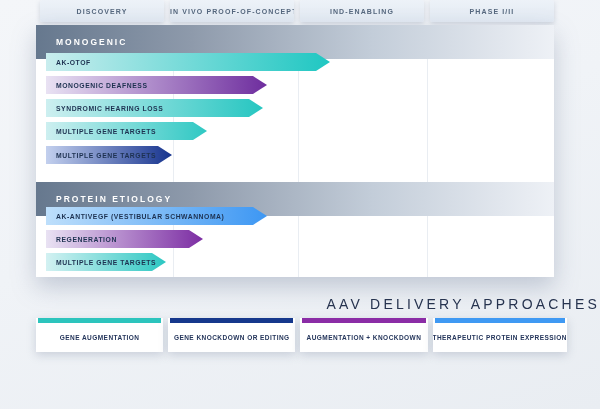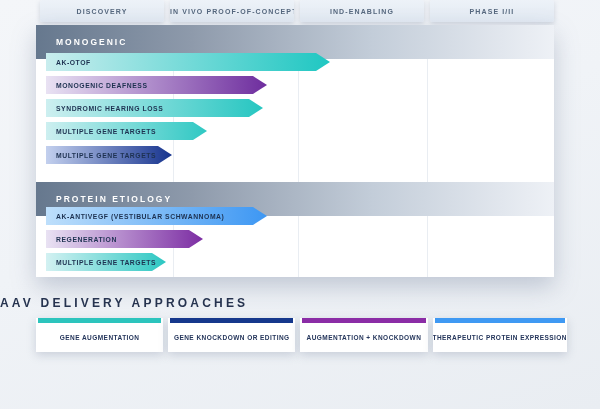--- a/index.html
+++ b/index.html
@@ -38,22 +38,22 @@
     clip-path:polygon(0 0,calc(100% - 14px) 0,100% 50%,calc(100% - 14px) 100%,0 100%);
     display:flex;align-items:center;
   }
   .bar-label{
     font-size:6.8px;font-weight:bold;letter-spacing:.55px;color:#1d3150;
     padding-left:10px;white-space:nowrap;
   }
 
   
   .legend-title{
-    position:absolute;left:0;top:296px;width:100%;text-align:left;
-    font-size:12px;font-weight:bold;letter-spacing:3.2px;color:#26334f;
+    position:absolute;left:0;top:296px;width:100%;text-align:right;
+    font-size:14px;font-weight:normal;letter-spacing:3.2px;color:#26334f;
   }
   .legend-cards{position:absolute;left:36px;top:318px;width:531px;display:flex;gap:5px;}
   .legend-card{
     flex:1;background:#ffffff;height:34px;
     box-shadow:0 3px 9px rgba(120,135,160,.32);
     display:flex;flex-direction:column;
   }
   .legend-swatch{height:5px;margin:0 2px;}
   .legend-label{
     flex:1;display:flex;align-items:center;justify-content:center;

